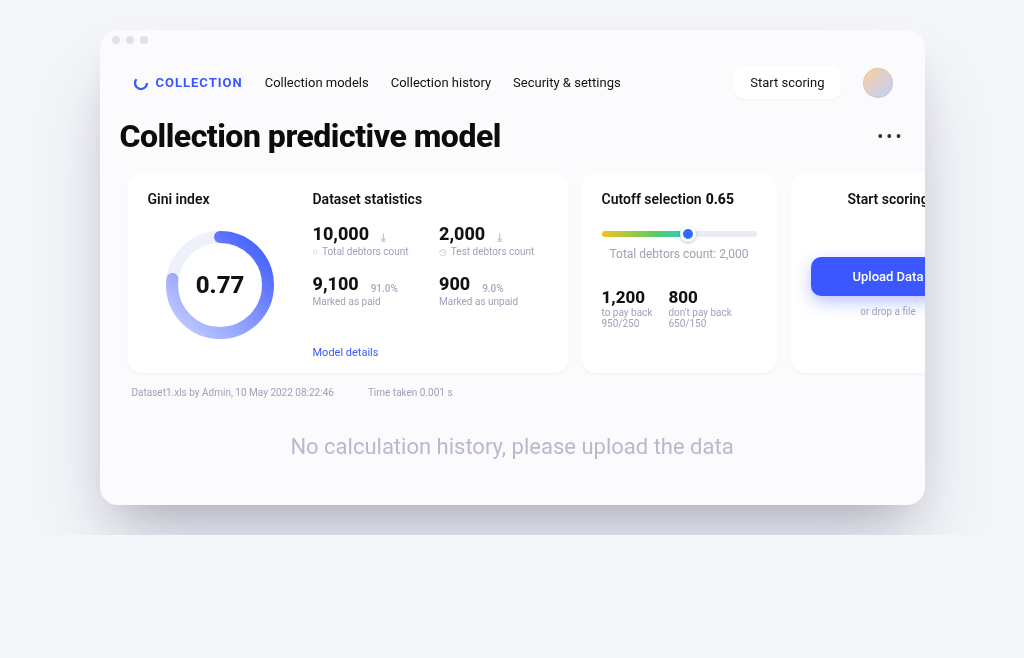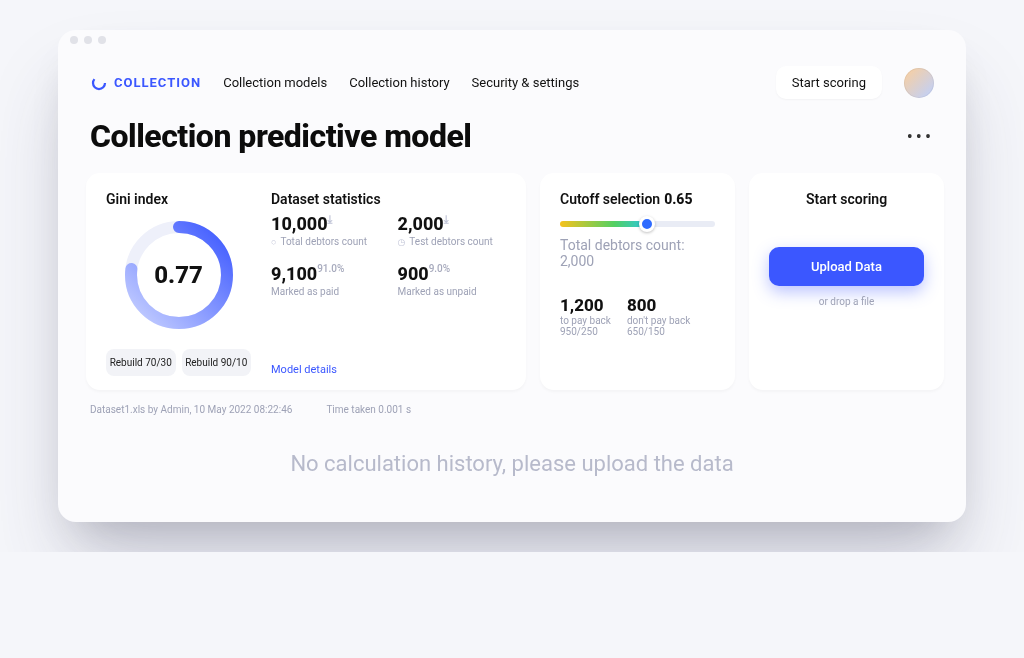--- a/index.html
+++ b/index.html
@@ -5,21 +5,21 @@
   * { box-sizing: border-box; margin: 0; padding: 0; }
   body {
     font-family: -apple-system, BlinkMacSystemFont, "Segoe UI", Roboto, Helvetica, Arial, sans-serif;
     background: #f5f6fa;
     display: flex;
     align-items: flex-start;
     justify-content: center;
     padding: 30px 0;
   }
   .window {
-    width: 908px;
+    width: 825px;
     background: #fbfbfd;
     border-radius: 18px;
     box-shadow: 0 50px 80px -10px rgba(50,50,90,.22), 0 20px 40px -18px rgba(0,0,0,.18);
     overflow: hidden;
   }
   .titlebar {
     height: 20px;
     display: flex;
     align-items: center;
     gap: 6px;
@@ -39,75 +39,75 @@
   }
   .logo { display: flex; align-items: center; gap: 6px; color:#3b57ff; font-weight:700; letter-spacing:1px; font-size:13px; text-transform:uppercase;}
   .logo svg { width:18px; height:18px; }
   .navlink { cursor:pointer; color:#111; }
   .spacer { flex:1; }
   .start-scoring-pill {
     background:#fff; border-radius:10px; padding:9px 16px; font-size:13px; color:#111; cursor:pointer;
     box-shadow: 0 1px 2px rgba(0,0,0,.04);
   }
   .avatar { width:30px; height:30px; border-radius:50%; background:linear-gradient(135deg,#fccf9b,#bcd0ff); box-shadow: inset 0 0 0 1px rgba(0,0,0,.05);}
-  .page-title-row { display:flex; align-items:center; justify-content:space-between; padding: 8px 32px 18px; }
+  .page-title-row { display:flex; align-items:center; justify-content:space-between; padding: 8px 20px 18px; }
   .page-title { font-size: 32px; font-weight:800; letter-spacing:-.5px; color:#0c0c0c;}
   .more-dots { font-size:18px; letter-spacing:3px; cursor:pointer; color:#333; }
 
   .cards {
     display:flex;
     gap:14px;
     padding: 0 28px;
     align-items: stretch;
   }
   .card {
     background:#fff;
     border-radius:14px;
     padding:18px 20px 14px;
     box-shadow: 0 2px 3px rgba(0,0,0,.03);
     display:flex;
     flex-direction:column;
   }
-  .card h3 { font-size:14px; font-weight:600; color:#111; }
+  .card h3 { font-size:14px; font-weight:600; color:#111; margin-bottom:10px;}
   .card.wide { flex: 0 0 440px; }
   .card.mid  { flex: 0 0 195px; }
   .card.right{ flex: 0 0 195px; }
 
   
   .wide-inner { display:flex; gap:20px; }
   .gini-col { width:145px; display:flex; flex-direction:column;}
   .stats-col { flex:1; display:flex; flex-direction:column; }
 
   .gini-ring { position:relative; width:120px; height:120px; margin: 8px auto 14px;}
   .gini-ring svg { width:120px; height:120px; transform:rotate(-90deg);}
   .gini-val { position:absolute; inset:0; display:flex; align-items:center; justify-content:center; font-size:24px; font-weight:800; color:#111;}
   .gini-buttons { display:flex; gap:6px; margin-top:auto; }
   .gini-btn { flex:1; background:#f2f3f7; border-radius:8px; font-size:10px; padding:8px 0; text-align:center; cursor:pointer; color:#222;}
 
   .stat-grid { display:grid; grid-template-columns:1fr 1fr; gap-row:14px; column-gap:18px; row-gap:16px; margin-top:6px;}
-  .stat-num { font-size:18px; font-weight:800; color:#111; display:flex; align-items:flex-start; gap:0;}
+  .stat-num { font-size:18px; font-weight:800; color:#111; display:flex; align-items:flex-end; gap:12px;}
   .stat-num .dl { color:#bfc3d6; font-size:11px; cursor:pointer;}
   .stat-num .pct { font-size:10px; font-weight:500; color:#a7aabd;}
   .stat-lbl { font-size:10px; color:#9ea2b6; margin-top:2px; display:flex; align-items:center; gap:4px;}
   .stat-lbl .mini { color:#c4c7d9; font-size:9px;}
   .model-link { margin-top:auto; font-size:11px; color:#3b57ff; cursor:pointer; padding-top:14px;}
 
   .cutoff-val { display:flex; align-items:center; gap:4px;}
   .cutoff-val strong { font-weight:800;}
   .slider {
     position:relative; height:6px; border-radius:4px;
     background: linear-gradient(90deg,#f6c21d,#53d062 35%,#2bc7e0 56%,#3f74ff 58%, #e9ecf5 58%);
     margin:14px 0 10px;
   }
   .slider .knob {
     position:absolute; top:-5px; left:56%; width:16px; height:16px; border-radius:50%;
     background:#2f6bff; border:3px solid #fff; box-shadow:0 1px 3px rgba(0,0,0,.25); cursor:pointer;
     transform:translateX(-50%);
   }
-  .subtle { font-size:14px; color:#9ea2b6; }
+  .subtle { font-size:12px; color:#9ea2b6;text-align:center; }
   .cut-stats { display:flex; gap:16px; margin-top:26px;}
   .cut-col .big { font-size:17px; font-weight:800; color:#111;}
   .cut-col .med { font-size:10px; color:#9ea2b6;}
   .how-link { margin-top:auto; font-size:11px; color:#3b57ff; cursor:pointer; padding-top:18px;}
 
   .upload-btn {
     margin-top:40px;
     background:#3b57ff; color:#fff; border-radius:10px; padding:12px 16px; text-align:center;
     font-size:13px; font-weight:500; cursor:pointer;
     box-shadow: 0 6px 16px rgba(59,87,255,.35);
@@ -162,24 +162,20 @@
               <circle cx="60" cy="60" r="48" fill="none" stroke="url(#g1)" stroke-width="12" stroke-linecap="round" stroke-dasharray="232 302"></circle>
               <defs>
                 <linearGradient id="g1" x1="0" y1="0" x2="1" y2="1">
                   <stop offset="0%" stop-color="#c9d2ff"></stop>
                   <stop offset="100%" stop-color="#3b57ff"></stop>
                 </linearGradient>
               </defs>
             </svg>
             <div class="gini-val">0.77</div>
           </div>
-          <div class="gini-buttons">
-            <div class="gini-btn">Rebuild 70/30</div>
-            <div class="gini-btn">Rebuild 90/10</div>
-          </div>
         </div>
 
         <div class="stats-col">
           <h3>Dataset statistics</h3>
           <div class="stat-grid">
             <div>
               <div class="stat-num">
                 <span>10,000</span>
                 <span class="dl">⤓</span>
               </div>

